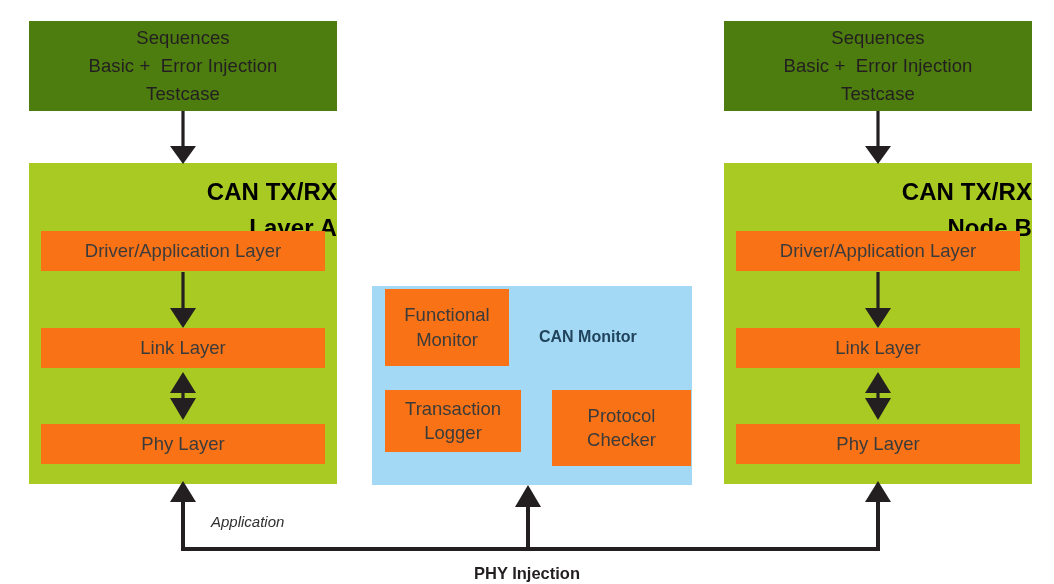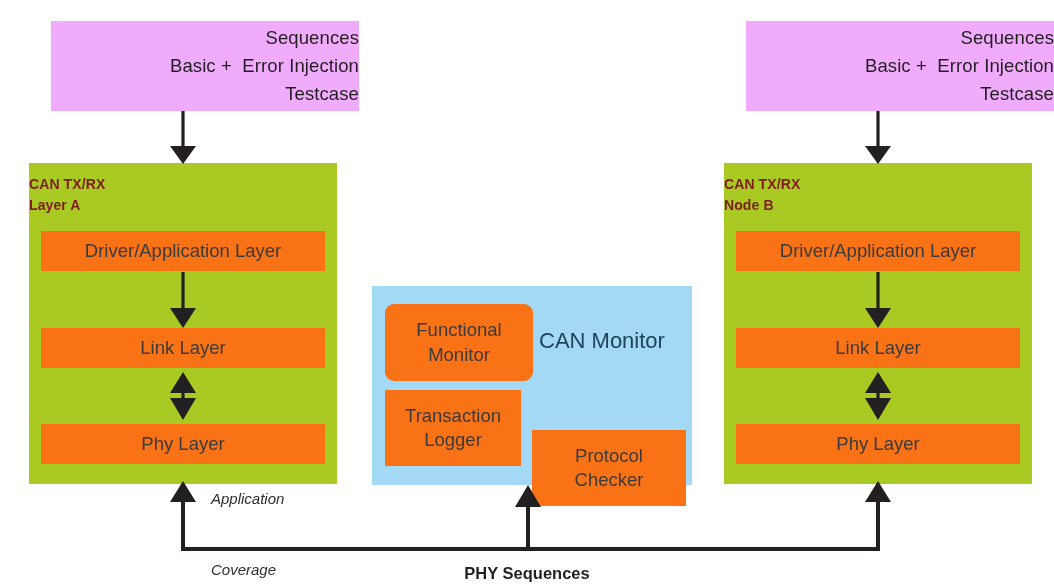--- a/index.html
+++ b/index.html
@@ -17,47 +17,46 @@
     background: #ffffff;
     overflow: hidden;
   }
 
   
   .box {
     position: absolute;
     box-sizing: border-box;
   }
   .yellow-box {
-    background: #f0abfc;
+    background: #4d7c0f;
     color: #231f20;
     display: flex;
     flex-direction: column;
-    align-items: flex-end;
+    align-items: center;
     justify-content: center;
     font-size: 18.5px;
     line-height: 1.52;
     letter-spacing: .1px;
-    margin-left: 22px;
   }
   .yellow-box .ln { white-space: pre; }
 
   .green-box {
     background: #a9c923;
     color: #231f20;
   }
 
   .node-title {
     position: absolute;
     left: 0;
     right: 0;
-    text-align: left;
+    text-align: right;
     font-weight: bold;
-    font-size: 14px;
+    font-size: 24px;
     line-height: 1.5;
-    color: #7f1d1d;
+    color: #000000;
     letter-spacing: .1px;
   }
   .node-title .ln { display: block; }
 
   .white-card {
     position: absolute;
     background: #f97316;
     display: flex;
     align-items: center;
     justify-content: center;
@@ -66,35 +65,35 @@
     font-size: 18.5px;
     line-height: 1.32;
     box-sizing: border-box;
   }
 
   .blue-box {
     background: #a3d9f5;
   }
   .monitor-title {
     position: absolute;
-    font-weight: normal;
-    font-size: 22px;
+    font-weight: bold;
+    font-size: 16px;
     color: #21435c;
     white-space: nowrap;
   }
 
   .iface-label {
     position: absolute;
     font-style: italic;
     font-size: 15px;
     line-height: 1.58;
     color: #2f2f2f;
     white-space: pre;
   }
-  .iface-label .ln { display: block; }
+  .iface-label .ln { display: block; margin-top: 23px; }
 
   .phy-label {
     position: absolute;
     font-weight: bold;
     font-size: 16.5px;
     color: #231f20;
     text-align: center;
     white-space: nowrap;
   }
 
@@ -167,37 +166,37 @@
       <span>Link Layer</span>
     </div>
 
     <div class="white-card" style="left:12px; top:261px; width:284px; height:40px;">
       <span>Phy Layer</span>
     </div>
   </div>
 
   <div class="box blue-box" style="left:372px; top:286px; width:320px; height:199px;">
 
-    <div class="white-card" style="left:13px; top:18px; width:148px; height:77px;border-radius:9px;">
+    <div class="white-card" style="left:13px; top:3px; width:124px; height:77px;">
       <span>
         <span style="display:block">Functional</span>
         <span style="display:block">Monitor</span>
       </span>
     </div>
 
     <div class="monitor-title" style="left:167px; top:42px;">CAN Monitor</div>
 
-    <div class="white-card" style="left:13px; top:104px; width:136px; height:76px;">
+    <div class="white-card" style="left:13px; top:104px; width:136px; height:62px;">
       <span>
         <span style="display:block">Transaction</span>
         <span style="display:block">Logger</span>
       </span>
     </div>
 
-    <div class="white-card" style="left:160px; top:104px; width:154px; height:76px;margin-top:40px;">
+    <div class="white-card" style="left:180px; top:104px; width:139px; height:76px;">
       <span>
         <span style="display:block">Protocol</span>
         <span style="display:block">Checker</span>
       </span>
     </div>
   </div>
 
   <svg class="overlay" viewBox="0 0 1054 584" xmlns="http://www.w3.org/2000/svg">
     <defs>
       <marker id="ah-down" markerWidth="14" markerHeight="12" refX="0" refY="6" orient="auto-start-reverse" markerUnits="userSpaceOnUse">
@@ -245,15 +244,15 @@
       <polygon points="170,502 196,502 183,481" fill="#231f20"></polygon>
 
       <line x1="528" y1="549" x2="528" y2="505" stroke="#231f20" stroke-width="4"></line>
       <polygon points="515,507 541,507 528,485" fill="#231f20"></polygon>
 
       <line x1="878" y1="549" x2="878" y2="500" stroke="#231f20" stroke-width="4"></line>
       <polygon points="865,502 891,502 878,481" fill="#231f20"></polygon>
     </g>
   </svg>
 
-  <div class="phy-label" style="left:0; top:564px; width:1054px;">PHY Sequences</div>
+  <div class="phy-label" style="left:0; top:564px; width:1054px;">PHY Injection</div>
 
 </div>
 
 </body></html>

